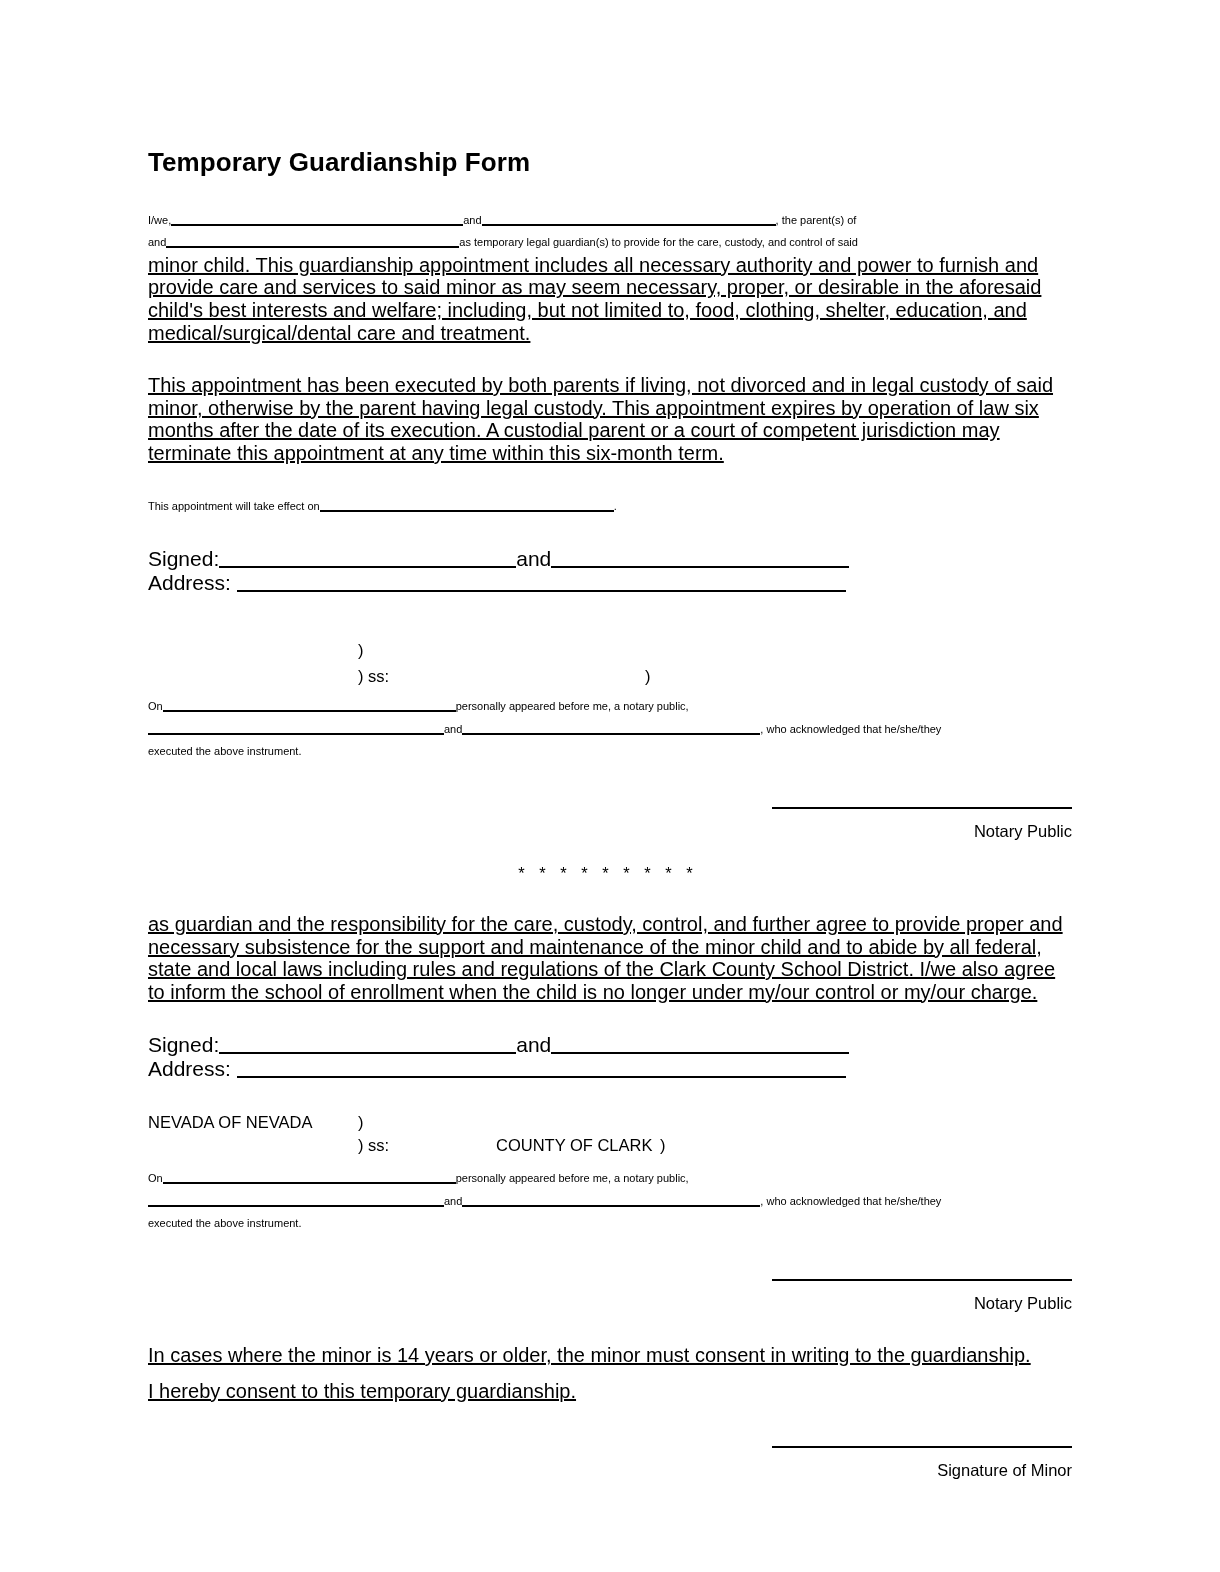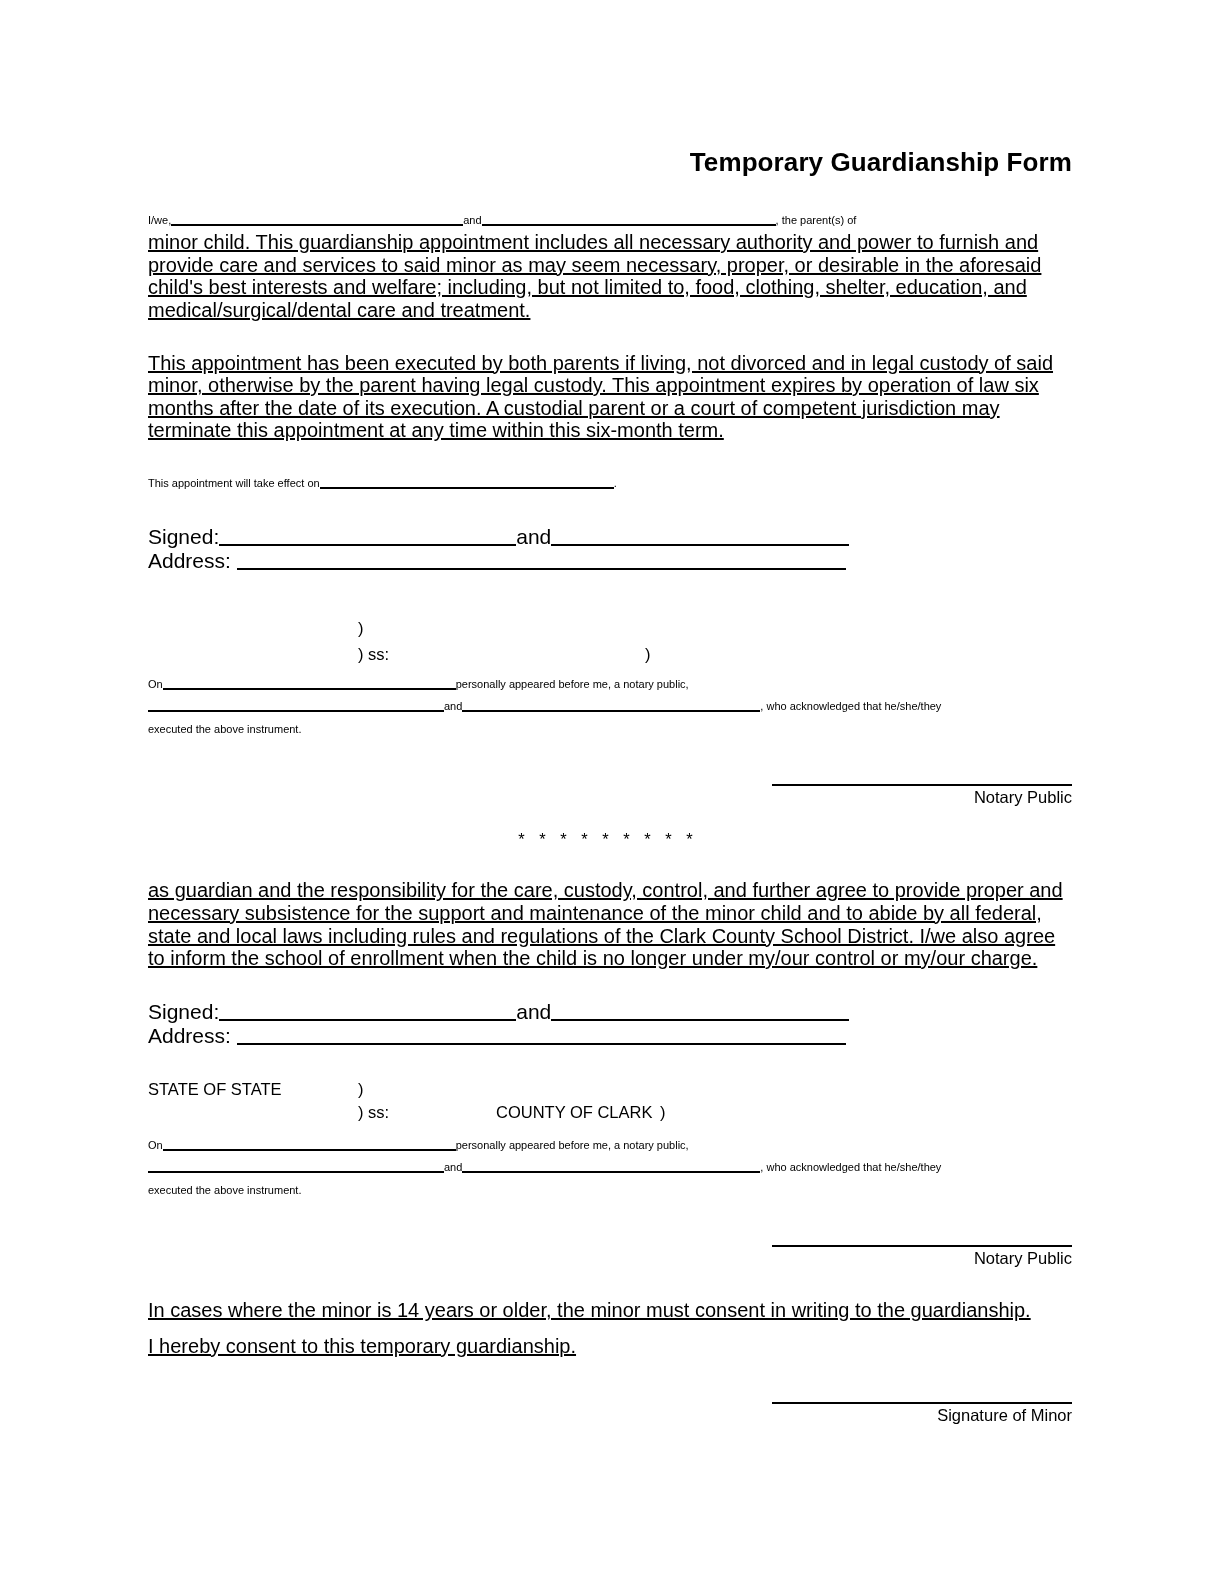--- a/index.html
+++ b/index.html
@@ -23,21 +23,21 @@
     background: #ffffff;
     overflow: hidden;
   }
   .doc {
     position: absolute;
     left: 148px;
     top: 148px;
     width: 924px;
   }
   .title {
-    text-align: right;
+    text-align: left;
     font-size: 26px;
     font-weight: bold;
     letter-spacing: 0.1px;
     margin: 0 0 32px 0;
     line-height: 1.1;
   }
   .para {
     font-size: 20px;
     line-height: 22.6px;
     margin: 0;
@@ -95,38 +95,41 @@
     border-bottom: 2.4px solid #000;
     margin-left: auto;
     height: 0;
   }
   .right-sig .cap {
     width: 300px;
     margin-left: auto;
     text-align: right;
     font-size: 16.5px;
     line-height: 22px;
-    padding-top: 0;
+    padding-top: 11px;
   }
 </style>
 </head>
 <body>
 
 <div class="page">
   <div class="doc">
 
     <h1 class="title">Temporary Guardianship Form</h1>
 
     <div>
 
       <div class="flowline">
         <span>I/we,</span><span class="fill" style="width:292px"></span><span>and</span><span class="fill" style="width:294px"></span><span>, the parent(s) of</span>
       </div>
 
 
+      <div class="flowline">
+        <span>and</span><span class="fill" style="width:293px"></span><span>as temporary legal guardian(s) to provide for the care, custody, and control of said</span>
+      </div>
 
       <p class="para">minor child. This guardianship appointment includes all necessary authority and power to furnish and provide care and services to said minor as may seem necessary, proper, or desirable in the aforesaid child's best interests and welfare; including, but not limited to, food, clothing, shelter, education, and medical/surgical/dental care and treatment.</p>
     </div>
 
     <div class="gap-lg"></div>
 
     <p class="para">This appointment has been executed by both parents if living, not divorced and in legal custody of said minor, otherwise by the parent having legal custody. This appointment expires by operation of law six months after the date of its execution. A custodial parent or a court of competent jurisdiction may terminate this appointment at any time within this six-month term.</p>
 
     <div class="gap-lg"></div>
 
@@ -187,21 +190,21 @@
         <span class="sig-label">Signed:</span><span class="fill" style="width:297px"></span><span>and</span><span class="fill" style="width:298px"></span>
       </div>
       <div class="sig-row">
         <span class="sig-label">Address:</span><span class="fill" style="width:609px;margin-left:6px"></span>
       </div>
     </div>
 
     <div class="gap-lg"></div>
 
     <div class="ss-block">
-      <span class="ss-abs" style="left:0px; top:0px;">STATE OF STATE</span>
+      <span class="ss-abs" style="left:0px; top:0px;">NEVADA OF NEVADA</span>
       <span class="ss-abs" style="left:210px; top:0px;">)</span>
       <span class="ss-abs" style="left:210px; top:23px;">) ss:</span>
       <span class="ss-abs" style="left:348px; top:23px;">COUNTY OF CLARK</span>
       <span class="ss-abs" style="left:512px; top:23px;">)</span>
     </div>
 
     <div>
       <div class="flowline">
         <span>On</span><span class="fill" style="width:293px"></span><span>personally appeared before me, a notary public,</span>
       </div>

